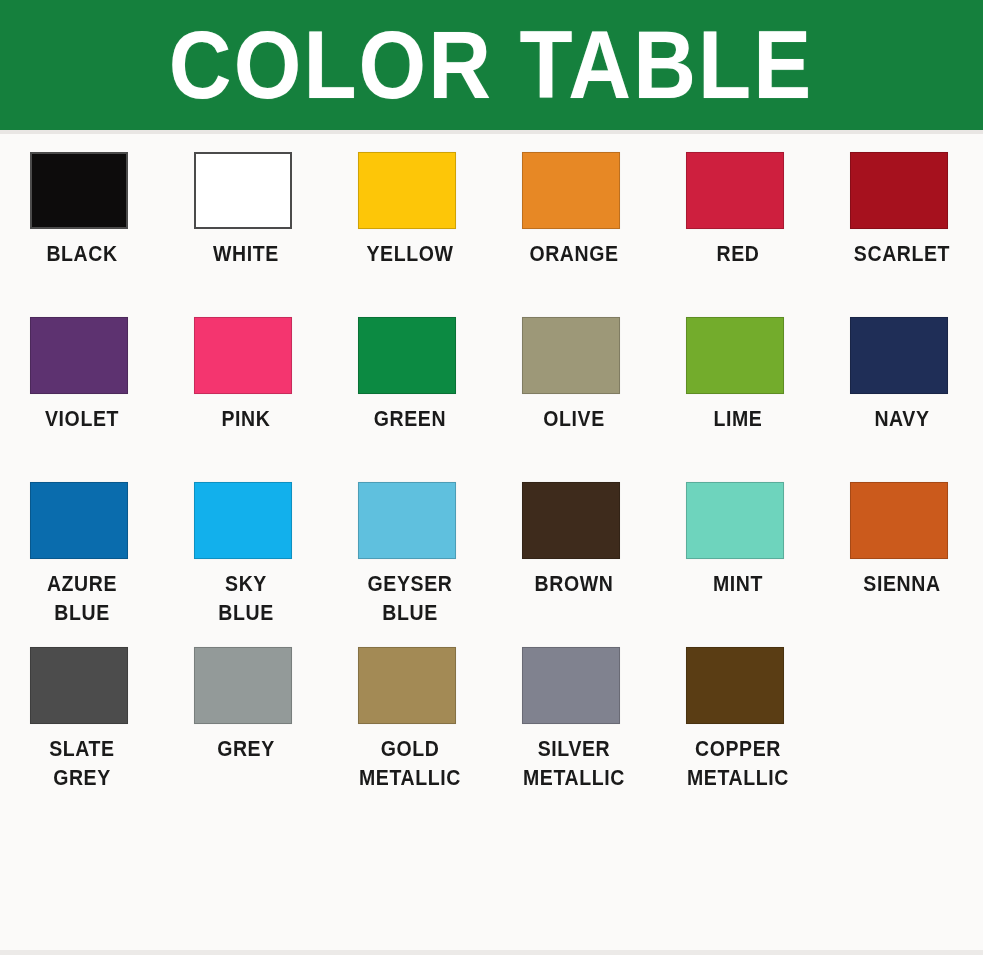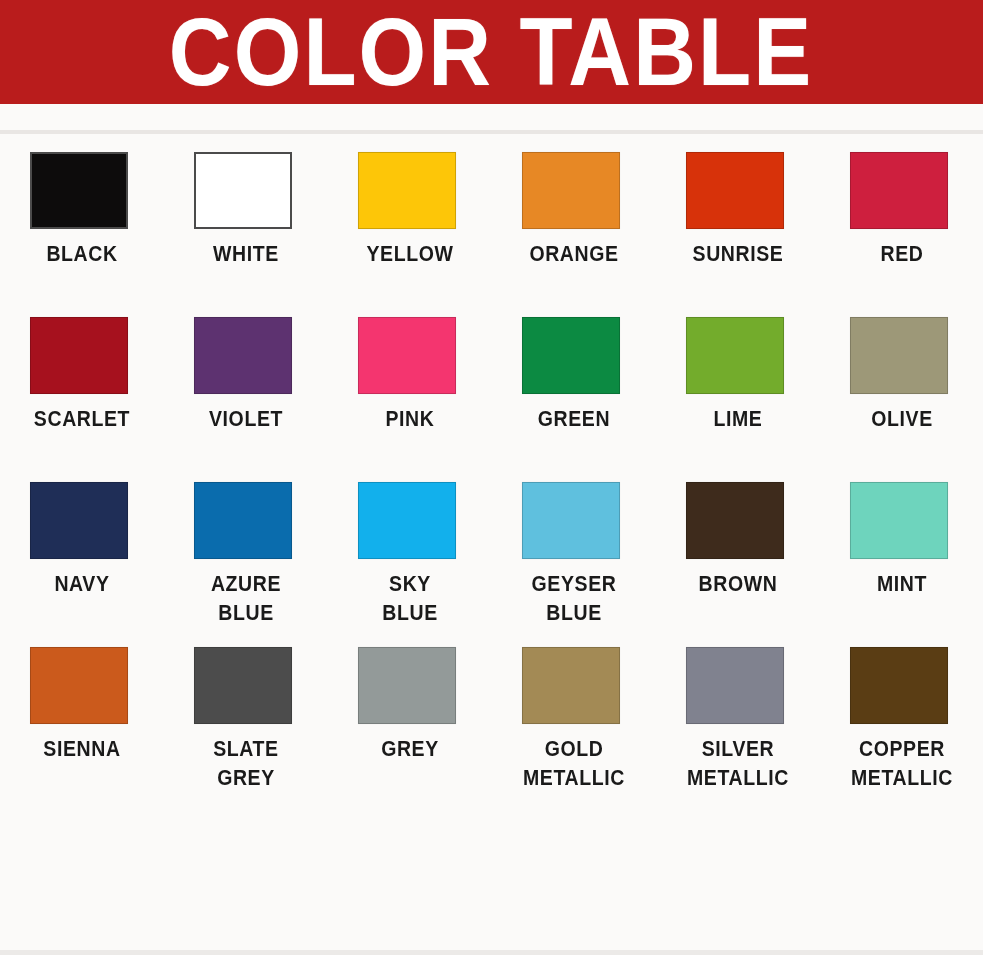--- a/index.html
+++ b/index.html
@@ -20,22 +20,22 @@
     background: #fbfaf9;
     overflow: hidden;
   }
 
   
   .header-banner {
     position: absolute;
     top: 0;
     left: 0;
     width: 983px;
-    height: 104px;
-    background: #b91c1c;
+    height: 130px;
+    background: #15803d;
     display: flex;
     align-items: center;
     justify-content: center;
   }
 
   .header-title {
     color: #ffffff;
     font-family: "Liberation Sans Narrow", "Liberation Sans", sans-serif;
     font-size: 82px;
     font-weight: bold;
@@ -141,50 +141,46 @@
       </div>
       <div class="swatch-cell">
         <div class="swatch-chip" title="#fdc608" style="background: rgb(253, 198, 8);"></div>
         <div class="swatch-label">YELLOW</div>
       </div>
       <div class="swatch-cell">
         <div class="swatch-chip" title="#e78825" style="background: rgb(231, 136, 37);"></div>
         <div class="swatch-label">ORANGE</div>
       </div>
       <div class="swatch-cell">
-        <div class="swatch-chip" title="#d7320a" style="background: rgb(215, 50, 10);"></div>
-        <div class="swatch-label">SUNRISE</div>
-      </div>
-      <div class="swatch-cell">
         <div class="swatch-chip" title="#ce1f3e" style="background: rgb(206, 31, 62);"></div>
         <div class="swatch-label">RED</div>
       </div>
       <div class="swatch-cell">
         <div class="swatch-chip" title="#a6111e" style="background: rgb(166, 17, 30);"></div>
         <div class="swatch-label">SCARLET</div>
       </div>
       <div class="swatch-cell">
         <div class="swatch-chip" title="#5d3270" style="background: rgb(93, 50, 112);"></div>
         <div class="swatch-label">VIOLET</div>
       </div>
       <div class="swatch-cell">
         <div class="swatch-chip" title="#f4356f" style="background: rgb(244, 53, 111);"></div>
         <div class="swatch-label">PINK</div>
       </div>
       <div class="swatch-cell">
         <div class="swatch-chip" title="#0c8a42" style="background: rgb(12, 138, 66);"></div>
         <div class="swatch-label">GREEN</div>
       </div>
       <div class="swatch-cell">
+        <div class="swatch-chip" title="#9d9878" style="background: rgb(157, 152, 120);"></div>
+        <div class="swatch-label">OLIVE</div>
+      </div>
+      <div class="swatch-cell">
         <div class="swatch-chip" title="#73ac2c" style="background: rgb(115, 172, 44);"></div>
         <div class="swatch-label">LIME</div>
-      </div>
-      <div class="swatch-cell">
-        <div class="swatch-chip" title="#9d9878" style="background: rgb(157, 152, 120);"></div>
-        <div class="swatch-label">OLIVE</div>
       </div>
       <div class="swatch-cell">
         <div class="swatch-chip" title="#1f2e57" style="background: rgb(31, 46, 87);"></div>
         <div class="swatch-label">NAVY</div>
       </div>
       <div class="swatch-cell">
         <div class="swatch-chip" title="#0a6cad" style="background: rgb(10, 108, 173);"></div>
         <div class="swatch-label">AZURE
 BLUE</div>
       </div>

